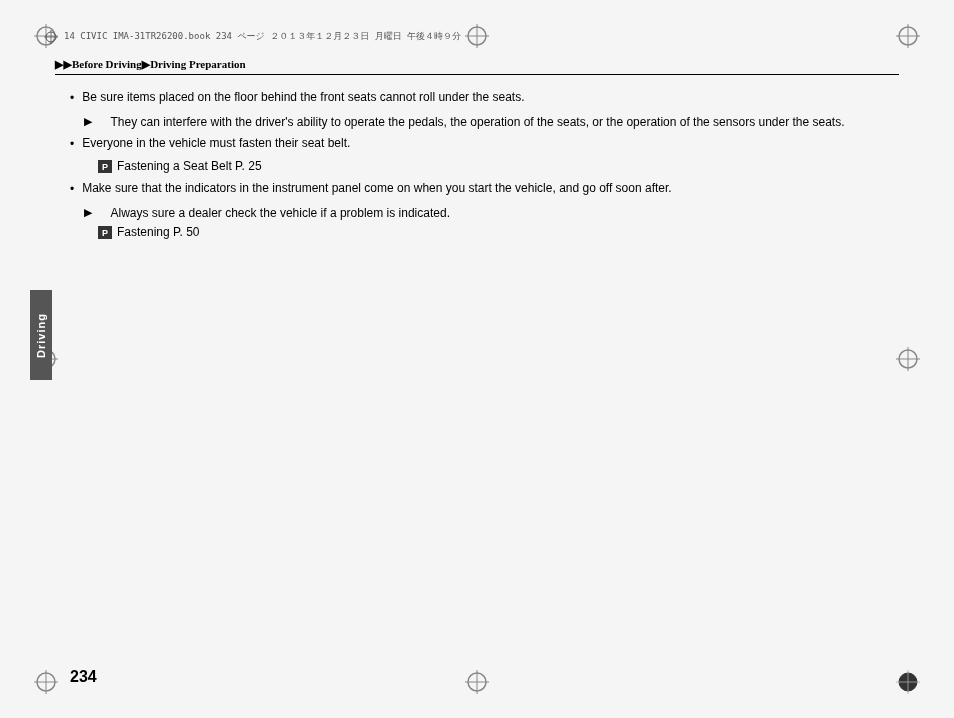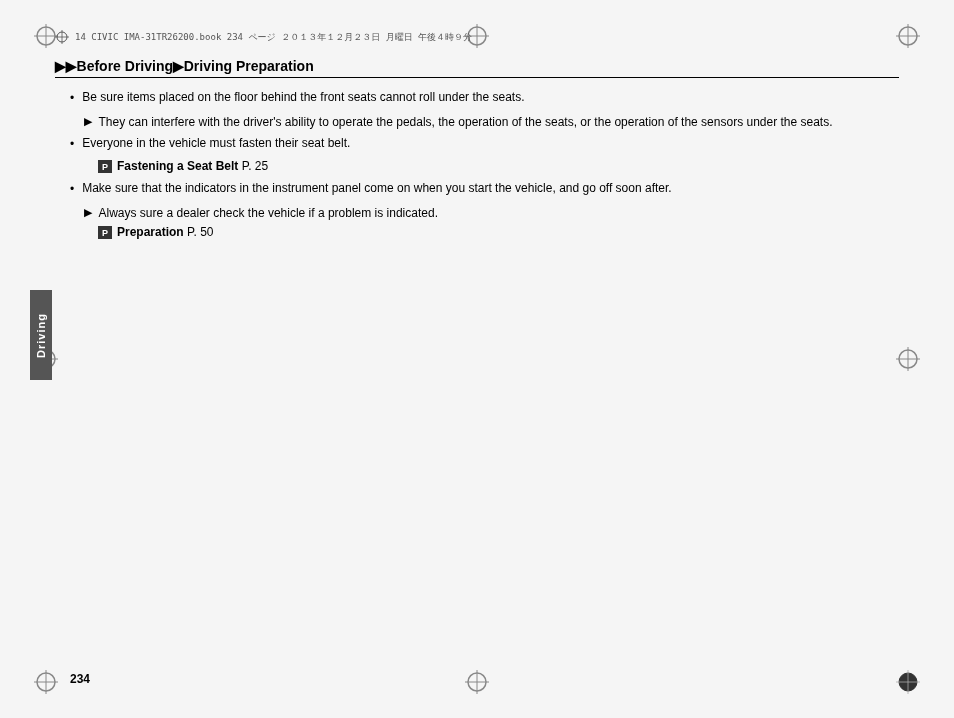--- a/index.html
+++ b/index.html
@@ -39,42 +39,43 @@
     .corner-br { bottom: 22px; right: 32px; }
     .corner-ml { top: 50%; left: 32px; transform: translateY(-50%); }
     .corner-mr { top: 50%; right: 32px; transform: translateY(-50%); }
     .corner-mc { bottom: 22px; left: 50%; transform: translateX(-50%); }
     .corner-mtc { top: 22px; left: 50%; transform: translateX(-50%); }
 
     
     .file-info {
       position: absolute;
       top: 30px;
-      left: 55px;
+      left: 44px;
       right: 55px;
       font-size: 9px;
       color: #555555;
       font-family: monospace;
       display: flex;
-      align-items: center;
+      align-items: flex-start;
       gap: 6px;
     }
 
     
     .breadcrumb-area {
       position: absolute;
       top: 58px;
       left: 55px;
       right: 55px;
     }
 
     .breadcrumb-text {
-      font-size: 14px;
+      font-size: 11px;
       color: #000000;
       font-weight: bold;
+      font-family: Liberation Serif, serif;
     }
 
     .breadcrumb-line {
       height: 1px;
       background: #000000;
       margin-top: 3px;
     }
 
     
     .main-content {
@@ -112,24 +113,25 @@
       color: #000000;
     }
 
     .arrow-indicator {
       flex-shrink: 0;
       font-size: 11px;
     }
 
     .sub-text {
       flex: 1;
+      margin-left: 12px;
     }
 
     .bold-text {
-      font-weight: bold;
+      font-weight: normal;
     }
 
     .ref-item {
       display: flex;
       align-items: center;
       gap: 5px;
       margin-left: 28px;
       margin-bottom: 6px;
       font-size: 12px;
     }
@@ -164,21 +166,21 @@
       text-orientation: mixed;
       transform: rotate(180deg);
       letter-spacing: 1px;
     }
 
     
     .page-number {
       position: absolute;
       bottom: 32px;
       left: 70px;
-      font-size: 12px;
+      font-size: 16px;
       font-weight: bold;
       color: #000000;
     }
   </style>
 </head>
 <body>
 
 <div class="page">
 
   <div class="corner-mark corner-tl">
@@ -300,21 +302,21 @@
     </div>
 
     <div class="ref-item">
       <span class="ref-icon">
         <svg width="14" height="13" viewBox="0 0 14 13" xmlns="http://www.w3.org/2000/svg">
           <rect x="0" y="0" width="14" height="13" fill="#333"></rect>
           <text x="7" y="10" text-anchor="middle" fill="white" font-size="9" font-weight="bold">P</text>
         </svg>
       </span>
       <span>
-        <span class="bold-text">Preparation</span>
+        <span class="bold-text">Fastening</span>
         <span> P. 50</span>
       </span>
     </div>
 
   </div>
 
   <div class="side-tab">
     <span class="side-tab-text">Driving</span>
   </div>
 

